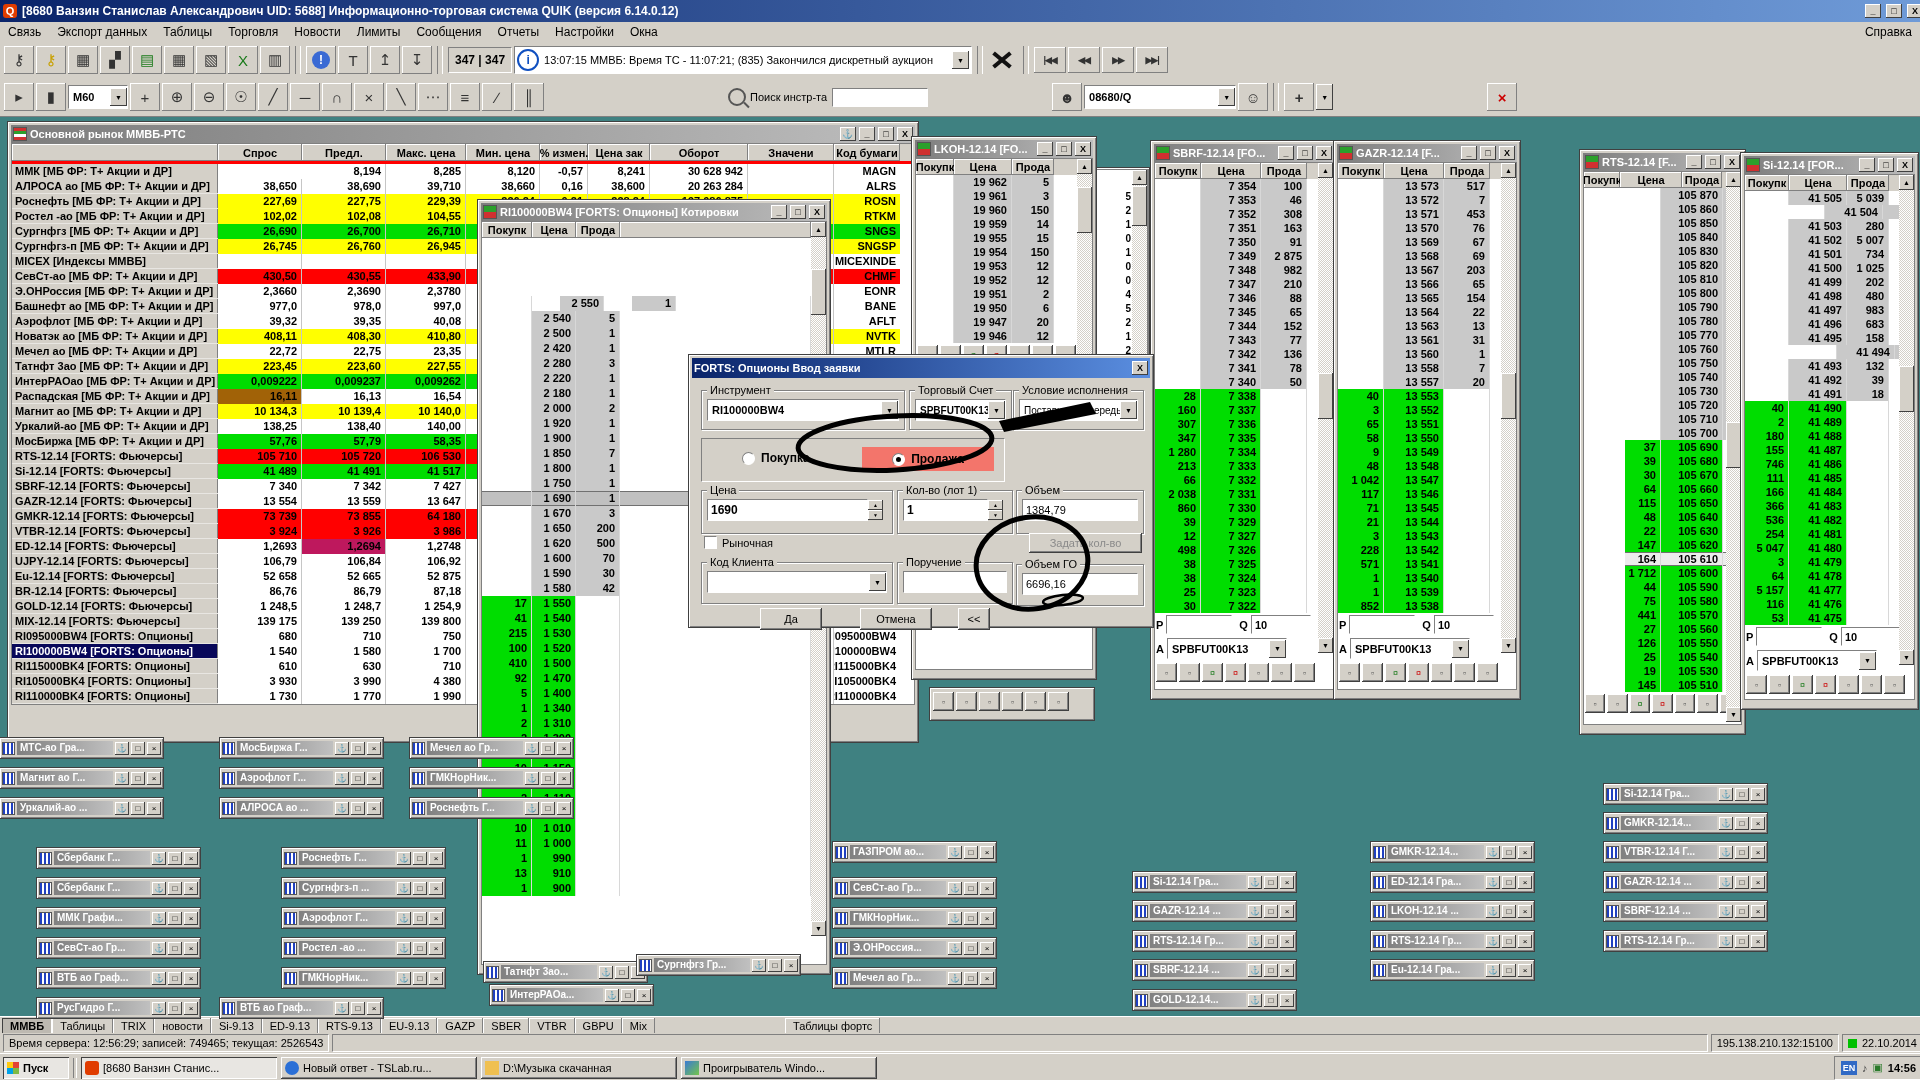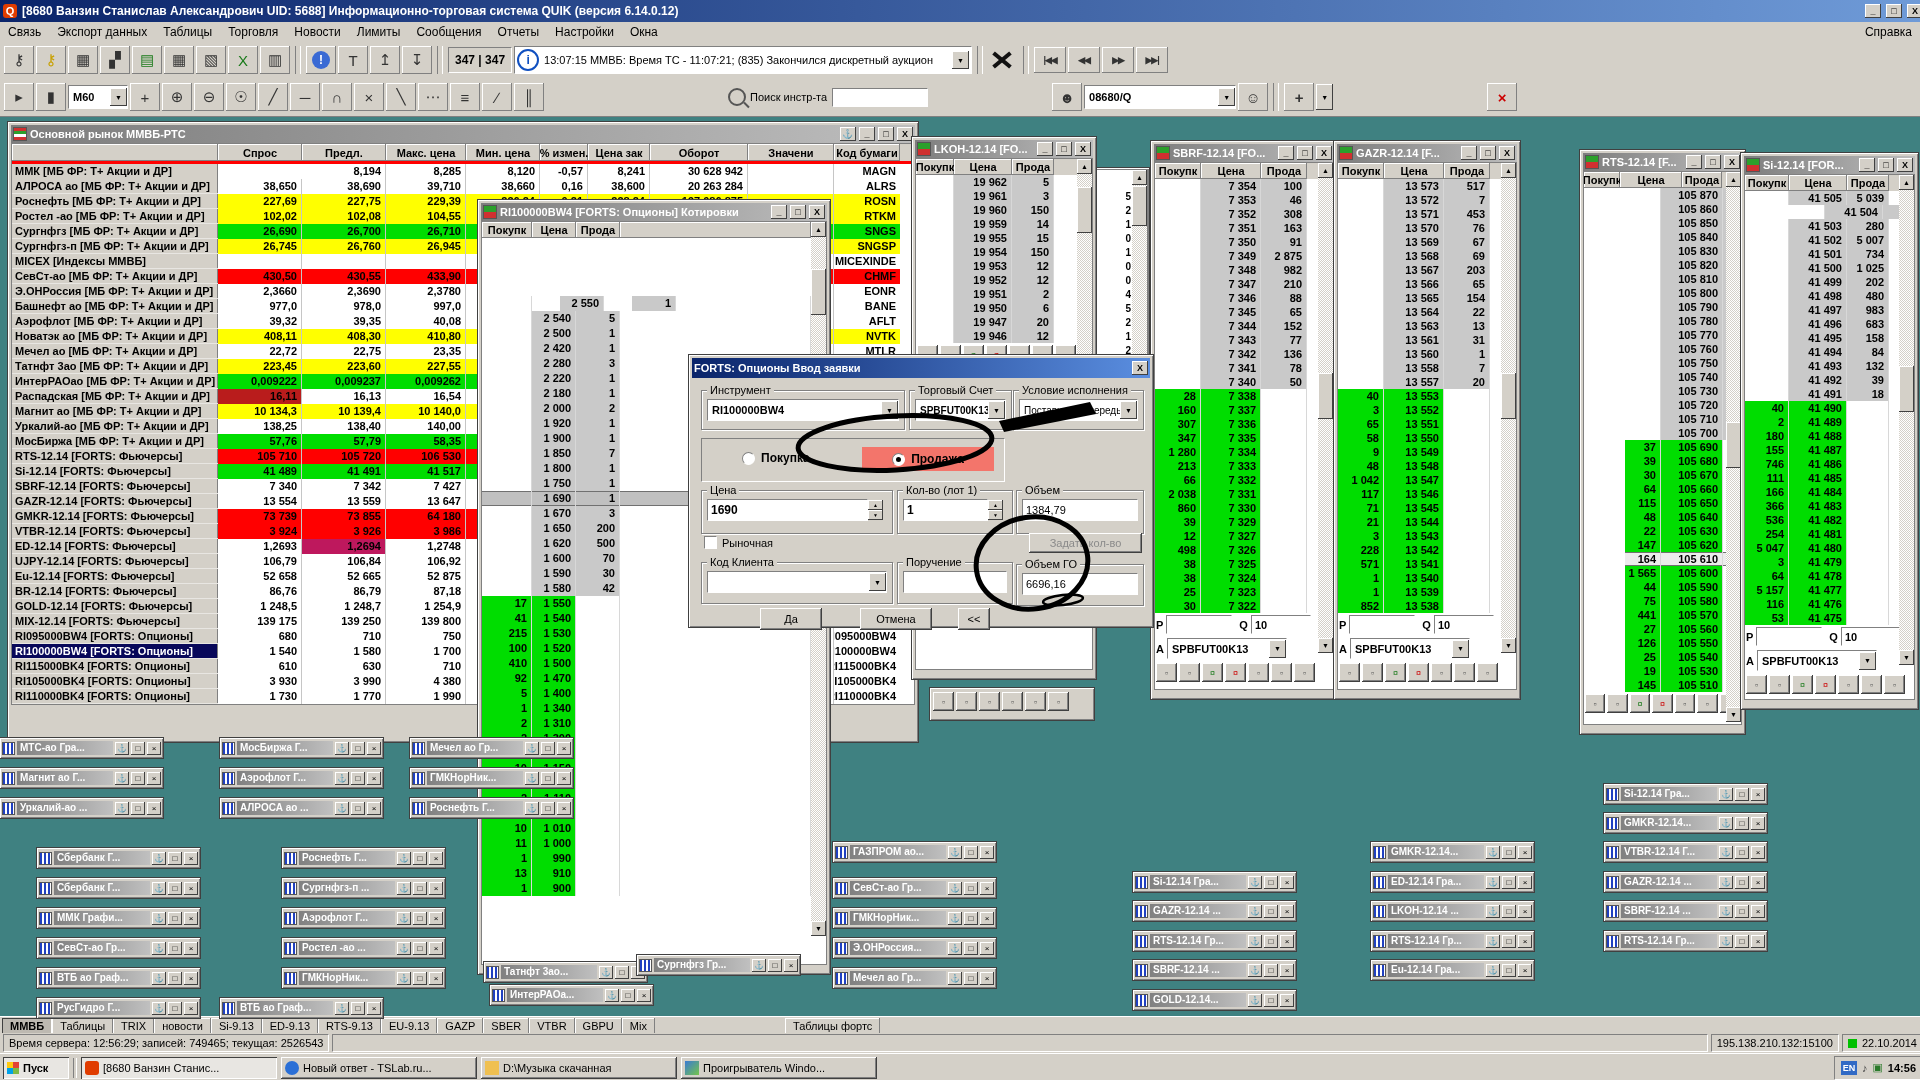--- a/index.html
+++ b/index.html
@@ -423,21 +423,21 @@
           <span class="vc" style="background: rgb(0, 221, 0);">0,009262</span>
           <span class="vc" style="background: rgb(0, 221, 0);"></span>
           <span class="vc" style="background: rgb(0, 221, 0);"></span>
           <span class="vc" style="background: rgb(0, 221, 0);"></span>
           <span class="vc" style="background: rgb(0, 221, 0);"></span>
           <span class="vc" style="background: rgb(0, 221, 0);"></span>
           <span class="vc code" style="background: rgb(0, 221, 0);"></span>
         </div>
         <div class="mt-row" style="grid-template-columns: 206px 84px 84px 80px 74px 48px 62px 98px 86px 66px;">
           <span class="nc">Распадская [МБ ФР: Т+ Акции и ДР]</span>
-          <span class="vc" style="background: #b91c1c;">16,11</span>
+          <span class="vc" style="background: #a16207;">16,11</span>
           <span class="vc" style="background: rgb(255, 255, 255);">16,13</span>
           <span class="vc" style="background: rgb(255, 255, 255);">16,54</span>
           <span class="vc" style="background: rgb(255, 255, 255);"></span>
           <span class="vc" style="background: rgb(255, 255, 255);"></span>
           <span class="vc" style="background: rgb(255, 255, 255);"></span>
           <span class="vc" style="background: rgb(255, 255, 255);"></span>
           <span class="vc" style="background: rgb(255, 255, 255);"></span>
           <span class="vc code" style="background: rgb(255, 255, 255);"></span>
         </div>
         <div class="mt-row" style="grid-template-columns: 206px 84px 84px 80px 74px 48px 62px 98px 86px 66px;">
@@ -1589,21 +1589,21 @@
               <span class="c b">147</span>
               <span class="c p">105 620</span>
               <span class="c q"></span>
             </div>
             <div class="qrow bid" style="grid-template-columns: 36px 62px 40px; height: 14px; line-height: 14px;">
               <span class="c b selwhite">164</span>
               <span class="c p selwhite">105 610</span>
               <span class="c q selwhite"></span>
             </div>
             <div class="qrow bid" style="grid-template-columns: 36px 62px 40px; height: 14px; line-height: 14px;">
-              <span class="c b">1 565</span>
+              <span class="c b">1 712</span>
               <span class="c p">105 600</span>
               <span class="c q"></span>
             </div>
             <div class="qrow bid" style="grid-template-columns: 36px 62px 40px; height: 14px; line-height: 14px;">
               <span class="c b">44</span>
               <span class="c p">105 590</span>
               <span class="c q"></span>
             </div>
             <div class="qrow bid" style="grid-template-columns: 36px 62px 40px; height: 14px; line-height: 14px;">
               <span class="c b">75</span>
@@ -1720,21 +1720,21 @@
             <div class="qrow ask" style="grid-template-columns: 44px 58px 42px; height: 14px; line-height: 14px;">
               <span class="c b"></span>
               <span class="c p">41 496</span>
               <span class="c q">683</span>
             </div>
             <div class="qrow ask" style="grid-template-columns: 44px 58px 42px; height: 14px; line-height: 14px;">
               <span class="c b"></span>
               <span class="c p">41 495</span>
               <span class="c q">158</span>
             </div>
-            <div class="qrow ask" style="grid-template-columns: 44px 58px 42px; height: 14px; line-height: 14px;">
+            <div class="qrow ask" style="grid-template-columns: 44px 58px 42px; height: 14px; line-height: 14px; padding-left: 48px;">
               <span class="c b"></span>
               <span class="c p">41 494</span>
               <span class="c q">84</span>
             </div>
             <div class="qrow ask" style="grid-template-columns: 44px 58px 42px; height: 14px; line-height: 14px;">
               <span class="c b"></span>
               <span class="c p">41 493</span>
               <span class="c q">132</span>
             </div>
             <div class="qrow ask" style="grid-template-columns: 44px 58px 42px; height: 14px; line-height: 14px;">

